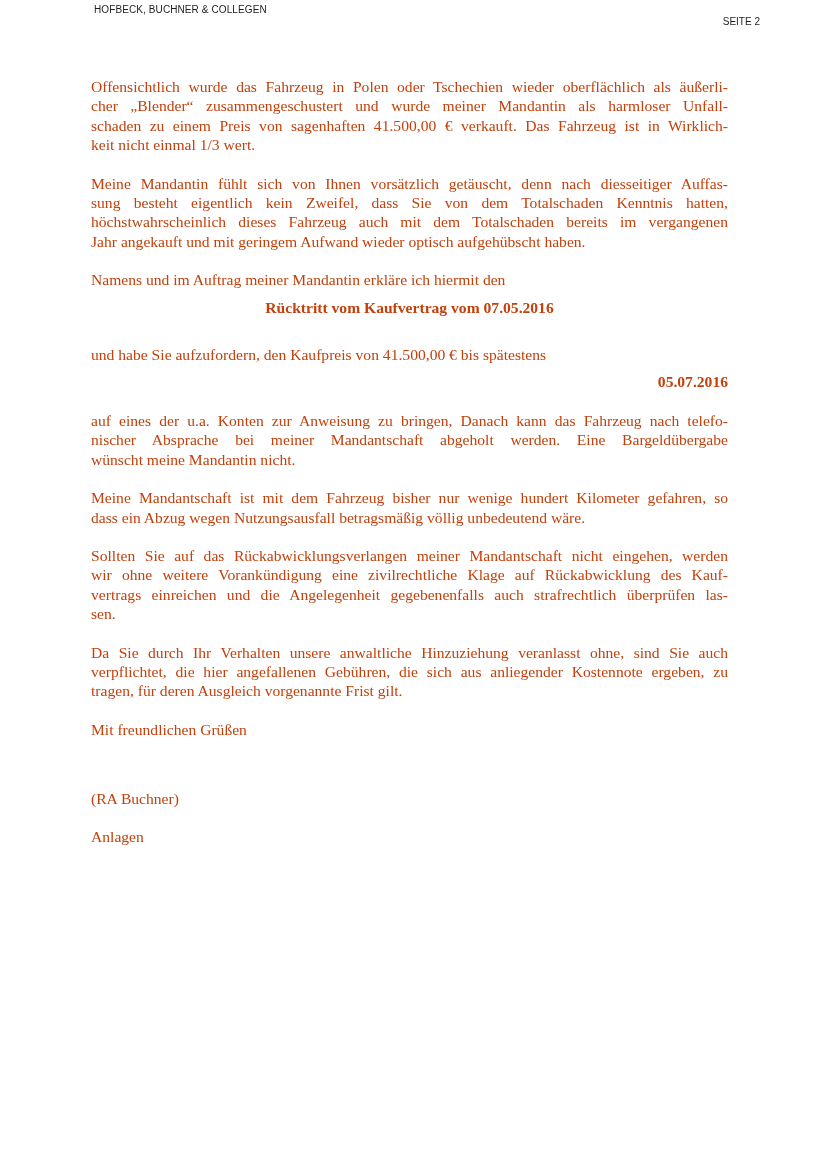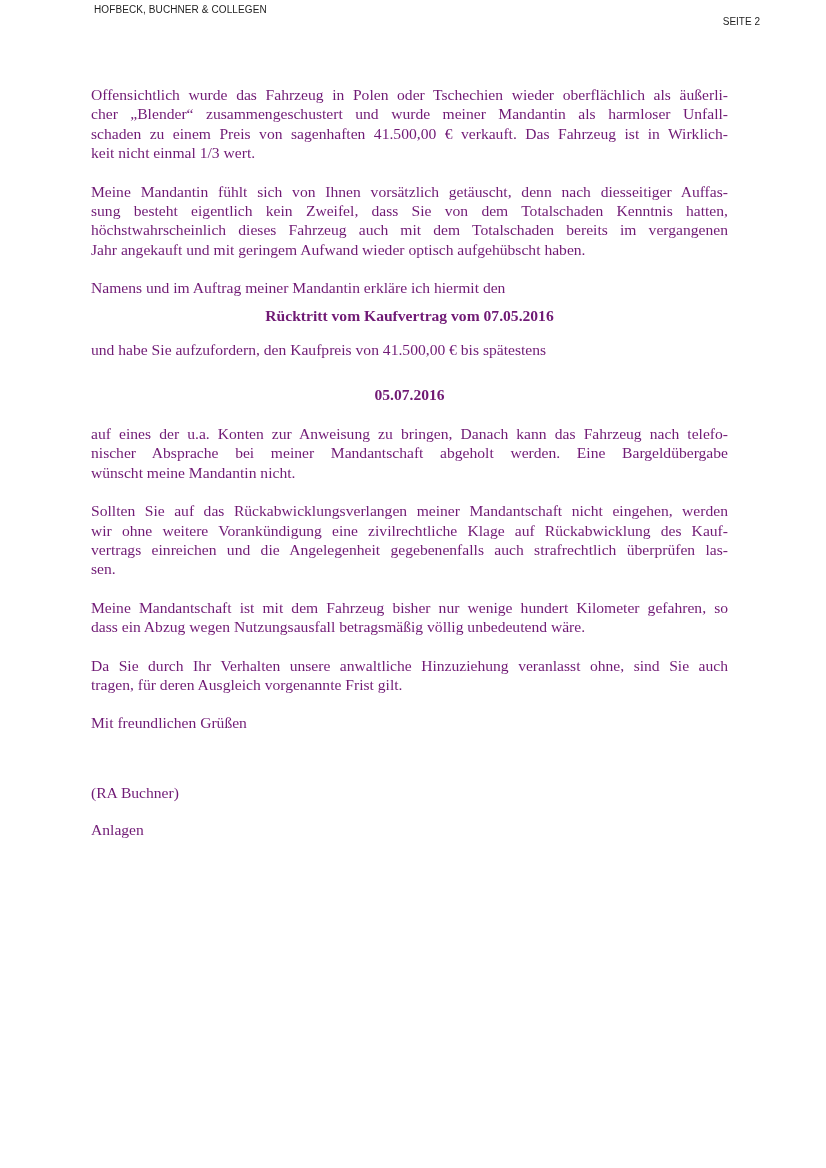--- a/index.html
+++ b/index.html
@@ -1,22 +1,22 @@
 <!DOCTYPE html>
 <html><head>
   <meta charset="utf-8">
   <style>
     html, body { margin: 0; padding: 0; background: #ffffff; }
     body { width: 826px; height: 1168px; position: relative; overflow: hidden; color: #1a1a1a; }
     .header { position: absolute; top: 4px; left: 94px; right: 66px; height: 20px;
       font-family: "Liberation Sans", sans-serif; font-size: 10px; color: #1e1e1e; }
     .header .firm { position: absolute; left: 0; top: 0; letter-spacing: 0.1px; }
     .header .page { position: absolute; right: 0; top: 12px; }
-    .body { position: absolute; left: 91px; width: 637px; top: 85px;
-      font-family: "Liberation Serif", serif; font-size: 15.6px; line-height: 19.4px; color: #701a75; }
+    .body { position: absolute; left: 91px; width: 637px; top: 77px;
+      font-family: "Liberation Serif", serif; font-size: 15.6px; line-height: 19.4px; color: #c2410c; }
     .para { margin: 0; text-align: justify; }
     .para .ln { display: block; text-align: justify; text-align-last: justify; white-space: nowrap; }
     .para .ln.last { text-align-last: left; }
     .center { text-align: center; font-weight: bold; margin: 0; }
     .plain { margin: 0; }
   </style>
 </head>
 <body>
 
 <div class="header">
@@ -37,44 +37,45 @@
     <span class="ln">Meine Mandantin fühlt sich von Ihnen vorsätzlich getäuscht, denn nach diesseitiger Auffas-</span>
     <span class="ln">sung besteht eigentlich kein Zweifel, dass Sie von dem Totalschaden Kenntnis hatten,</span>
     <span class="ln">höchstwahrscheinlich dieses Fahrzeug auch mit dem Totalschaden bereits im vergangenen</span>
     <span class="ln last">Jahr angekauft und mit geringem Aufwand wieder optisch aufgehübscht haben.</span>
   </p>
 
   <p class="plain" style="margin-top:19px;">Namens und im Auftrag meiner Mandantin erkläre ich hiermit den</p>
 
   <p class="center" style="margin-top:8px;">Rücktritt vom Kaufvertrag vom 07.05.2016</p>
 
-  <p class="plain" style="margin-top:15px;">und habe Sie aufzufordern, den Kaufpreis von 41.500,00 € bis spätestens</p>
+  <p class="plain" style="margin-top:28px;">und habe Sie aufzufordern, den Kaufpreis von 41.500,00 € bis spätestens</p>
 
-  <p class="center" style="margin-top:26px;">05.07.2016</p>
+  <p class="center" style="margin-top:8px;text-align:right;">05.07.2016</p>
 
   <p class="para" style="margin-top:19px;">
     <span class="ln">auf eines der u.a. Konten zur Anweisung zu bringen, Danach kann das Fahrzeug nach telefo-</span>
     <span class="ln">nischer Absprache bei meiner Mandantschaft abgeholt werden. Eine Bargeldübergabe</span>
     <span class="ln last">wünscht meine Mandantin nicht.</span>
+  </p>
+
+  <p class="para" style="margin-top:19px;">
+    <span class="ln">Meine Mandantschaft ist mit dem Fahrzeug bisher nur wenige hundert Kilometer gefahren, so</span>
+    <span class="ln last">dass ein Abzug wegen Nutzungsausfall betragsmäßig völlig unbedeutend wäre.</span>
   </p>
 
   <p class="para" style="margin-top:19px;">
     <span class="ln">Sollten Sie auf das Rückabwicklungsverlangen meiner Mandantschaft nicht eingehen, werden</span>
     <span class="ln">wir ohne weitere Vorankündigung eine zivilrechtliche Klage auf Rückabwicklung des Kauf-</span>
     <span class="ln">vertrags einreichen und die Angelegenheit gegebenenfalls auch strafrechtlich überprüfen las-</span>
     <span class="ln last">sen.</span>
   </p>
 
   <p class="para" style="margin-top:19px;">
-    <span class="ln">Meine Mandantschaft ist mit dem Fahrzeug bisher nur wenige hundert Kilometer gefahren, so</span>
-    <span class="ln last">dass ein Abzug wegen Nutzungsausfall betragsmäßig völlig unbedeutend wäre.</span>
-  </p>
-
-  <p class="para" style="margin-top:19px;">
     <span class="ln">Da Sie durch Ihr Verhalten unsere anwaltliche Hinzuziehung veranlasst ohne, sind Sie auch</span>
+    <span class="ln">verpflichtet, die hier angefallenen Gebühren, die sich aus anliegender Kostennote ergeben, zu</span>
     <span class="ln last">tragen, für deren Ausgleich vorgenannte Frist gilt.</span>
   </p>
 
   <p class="plain" style="margin-top:19px;">Mit freundlichen Grüßen</p>
 
   <p class="plain" style="margin-top:50px;">(RA Buchner)</p>
 
   <p class="plain" style="margin-top:18px;">Anlagen</p>
 </div>
 

